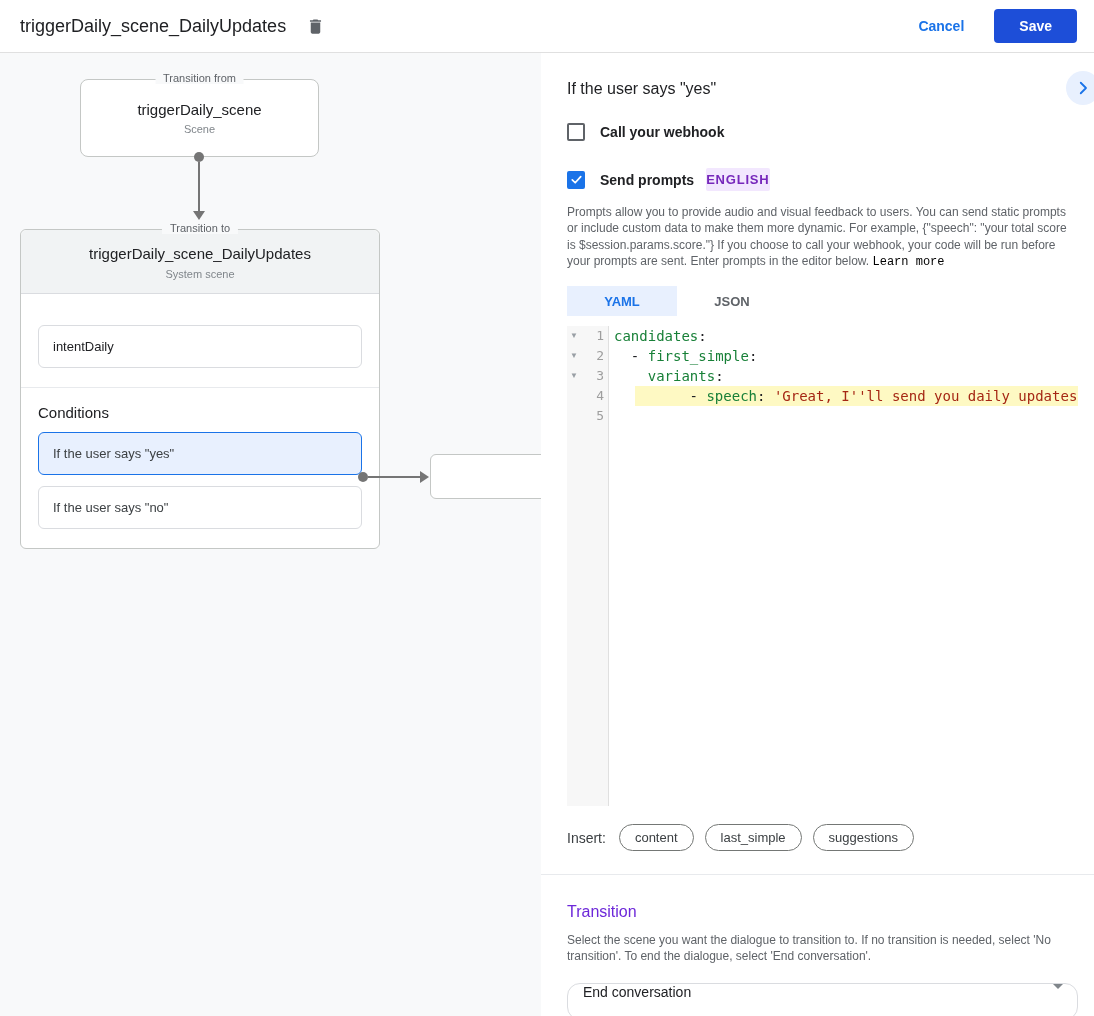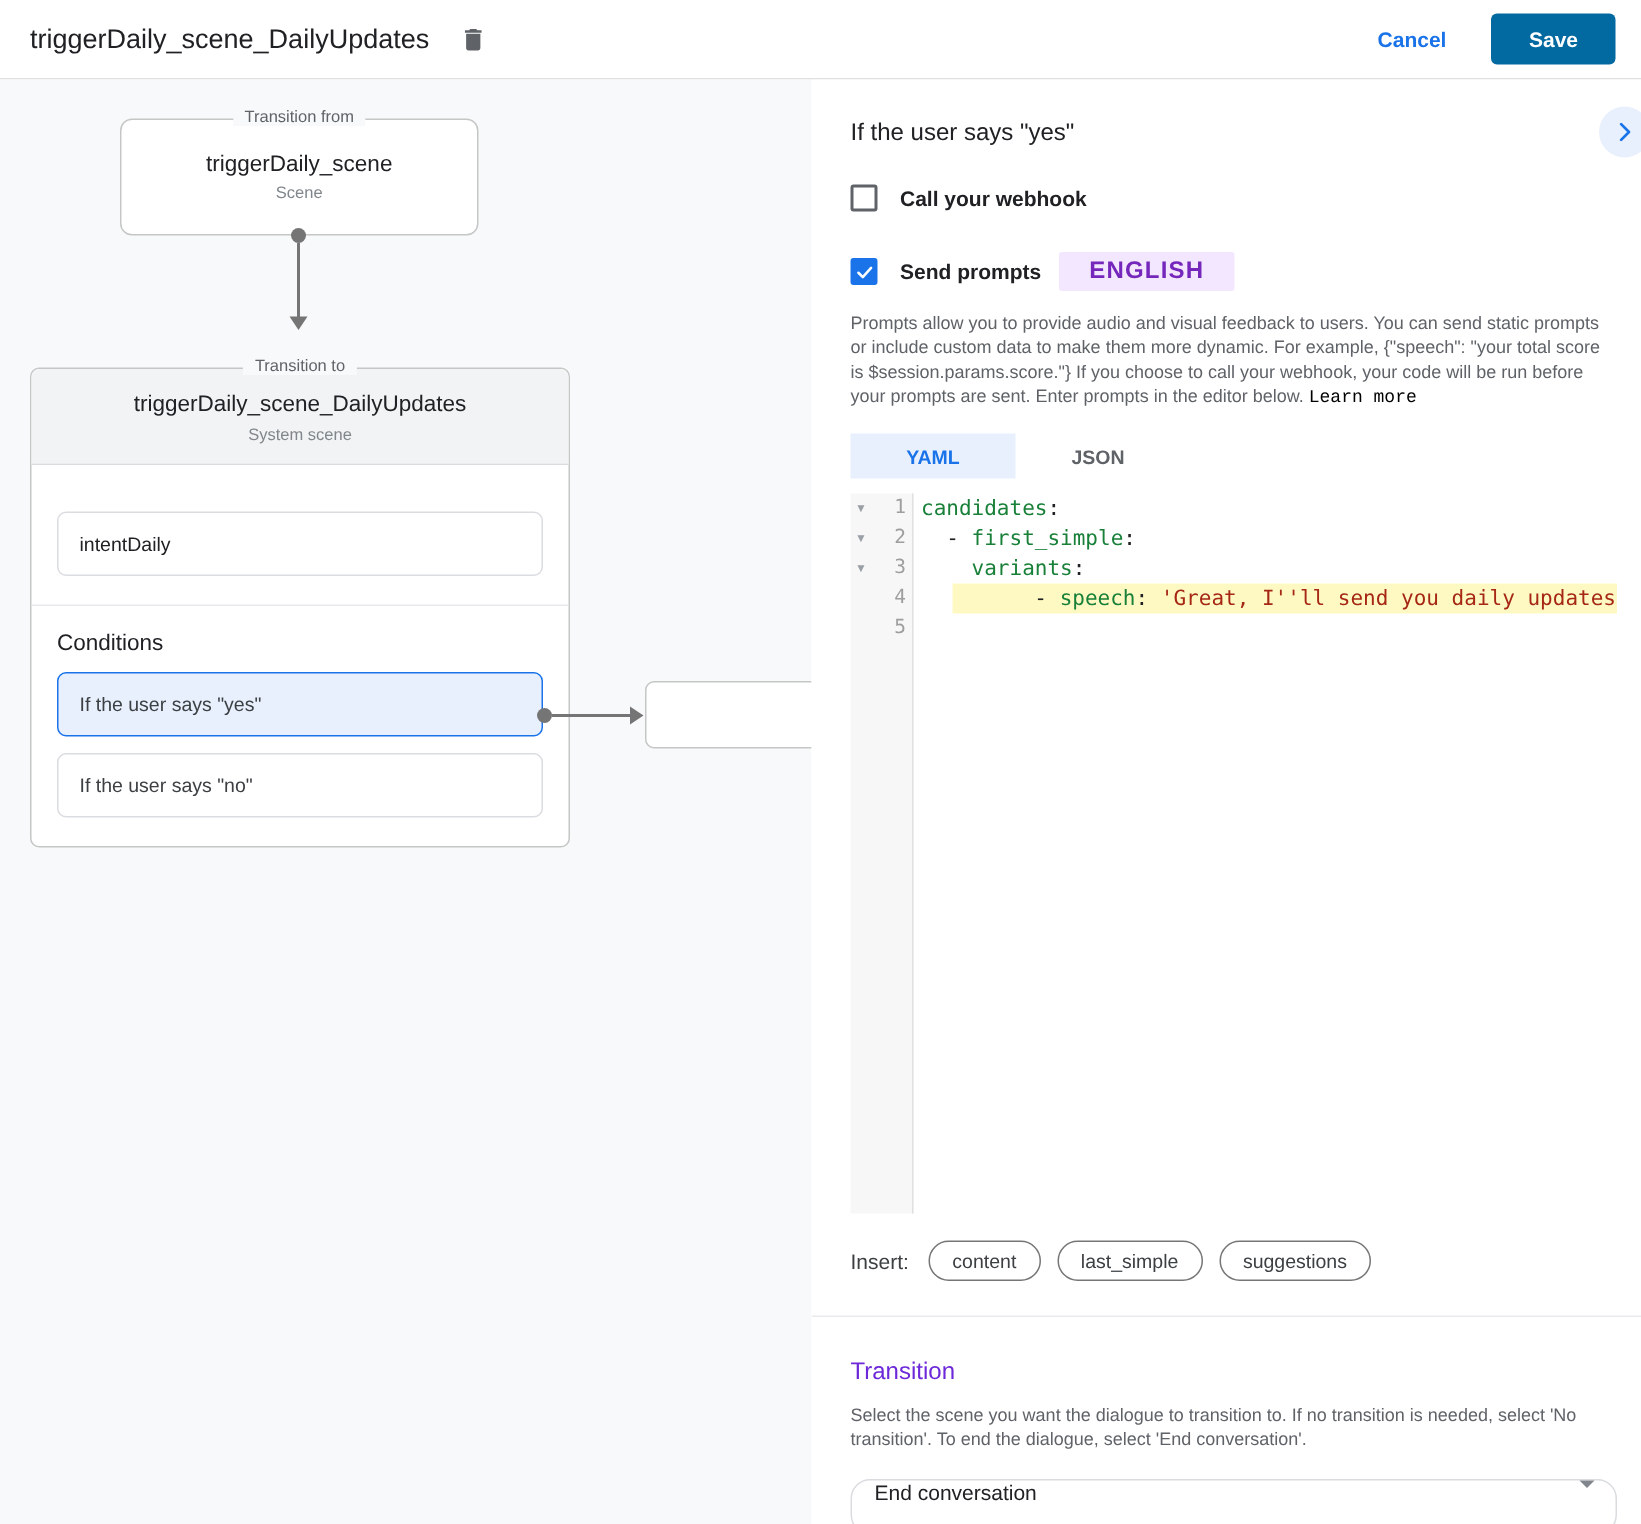--- a/index.html
+++ b/index.html
@@ -4,40 +4,40 @@
 <style>
   * { margin:0; padding:0; box-sizing:border-box; }
   html,body { width:1094px; height:1016px; background:#fff; font-family:"Liberation Sans", sans-serif; color:#202124; overflow:hidden; }
 
   
   .topbar { height:53px; background:#fff; border-bottom:1px solid #e0e0e0; display:flex; align-items:center; padding:0 17px 0 20px; }
   .topbar-title { font-size:18px; color:#202124; }
   .trash-btn { margin-left:18px; background:none; border:none; cursor:pointer; display:flex; align-items:center; padding:2px; }
   .topbar-spacer { flex:1; }
   .cancel-btn { background:none; border:none; color:#1a73e8; font-size:14px; font-weight:600; cursor:pointer; margin-right:30px; font-family:inherit; }
-  .save-btn { background:#0369a1; border:none; color:#fff; font-size:14px; font-weight:600; border-radius:4px; padding:9px 25px; cursor:pointer; font-family:inherit; }
+  .save-btn { background:#1d4ed8; border:none; color:#fff; font-size:14px; font-weight:600; border-radius:4px; padding:9px 25px; cursor:pointer; font-family:inherit; }
 
   
   .main { display:flex; height:963px; }
   .canvas { width:541px; flex:none; background:#f8f9fa; position:relative; overflow:hidden; }
   .panel { flex:1; background:#fff; position:relative; padding:0 16px 0 26px; overflow:hidden; }
 
   
   .scene-box { position:absolute; background:#fff; border:1px solid #c4c7c5; border-radius:8px; }
   .box-legend { position:absolute; top:-8px; left:50%; transform:translateX(-50%); background:#f8f9fa; padding:0 8px; font-size:11px; color:#5f6368; white-space:nowrap; }
   .from-box { left:80px; top:26px; width:239px; height:78px; display:flex; flex-direction:column; align-items:center; justify-content:center; }
   .from-title { font-size:15px; color:#202124; }
   .from-sub { font-size:11px; color:#80868b; margin-top:5px; }
 
   .conn-dot { position:absolute; width:10px; height:10px; border-radius:50%; background:#757575; }
   .dot-v { left:194px; top:99px; }
   .line-v { position:absolute; left:198px; top:109px; width:2px; height:50px; background:#757575; }
   .arrow-down { position:absolute; left:193px; top:158px; width:0; height:0; border-left:6px solid transparent; border-right:6px solid transparent; border-top:9px solid #757575; }
 
-  .to-box { left:20px; top:192px; width:360px; border-radius:6px; }
+  .to-box { left:20px; top:176px; width:360px; border-radius:6px; }
   .to-header { background:#f1f3f4; border-bottom:1px solid #dadce0; border-radius:6px 6px 0 0; text-align:center; padding:15px 10px 13px; }
   .to-title { font-size:15px; color:#202124; }
   .to-sub { font-size:11px; color:#80868b; margin-top:6px; }
   .to-section { padding:20px 17px 0; }
   .to-section-label { font-size:15px; color:#202124; }
   .intent-field { margin-top:11px; height:43px; border:1px solid #dadce0; border-radius:6px; background:#fff; display:flex; align-items:center; padding-left:14px; font-size:13px; color:#202124; }
   .to-divider { margin-top:19px; border-top:1px solid #e8eaed; }
   .cond-section { padding:16px 17px 19px; }
   .cond-box { margin-top:11px; height:43px; border-radius:6px; display:flex; align-items:center; padding-left:14px; font-size:13px; color:#3c4043; cursor:pointer; }
   .cond-default { border:1px solid #dadce0; background:#fff; }
@@ -50,21 +50,21 @@
 
   
   .panel-title { margin-top:27px; font-size:16px; font-weight:400; color:#202124; }
   .chevron-btn { position:absolute; top:18px; right:-6px; width:34px; height:34px; border-radius:50%; background:#e8f0fe; border:none; display:flex; align-items:center; justify-content:center; cursor:pointer; }
 
   .check-row { margin-top:25px; display:flex; align-items:center; }
   .checkbox { width:18px; height:18px; border-radius:2px; flex:none; display:flex; align-items:center; justify-content:center; cursor:pointer; }
   .cb-off { border:2px solid #5f6368; background:#fff; }
   .cb-on { border:2px solid #1a73e8; background:#1a73e8; }
   .check-label { margin-left:15px; font-size:14px; font-weight:600; color:#202124; }
-  .lang-badge { margin-left:12px; background:#f2e7fe; color:#7627bb; font-size:16px; font-weight:600; letter-spacing:0.8px; padding:4px 20px; border-radius:2px; }
+  .lang-badge { margin-left:12px; background:#f2e7fe; color:#7627bb; font-size:13px; font-weight:600; letter-spacing:0.8px; padding:4px 0; border-radius:2px; }
 
   .desc { margin-top:13px; font-size:12px; line-height:1.36; color:#5f6368; max-width:515px; }
   .learn-more { color:#000000; text-decoration:none; cursor:pointer;font-family:Liberation Mono, monospace; }
 
   .tabs { margin-top:16px; display:flex; }
   .tab { width:110px; height:30px; display:flex; align-items:center; justify-content:center; font-size:13px; font-weight:600; cursor:pointer; }
   .tab-active { color:#1a73e8; background:#e8f0fe; }
   .tab-inactive { color:#5f6368; background:transparent; }
 
   .editor { margin-top:10px; height:480px; position:relative; background:#fff; font-family:"DejaVu Sans Mono", monospace; }

